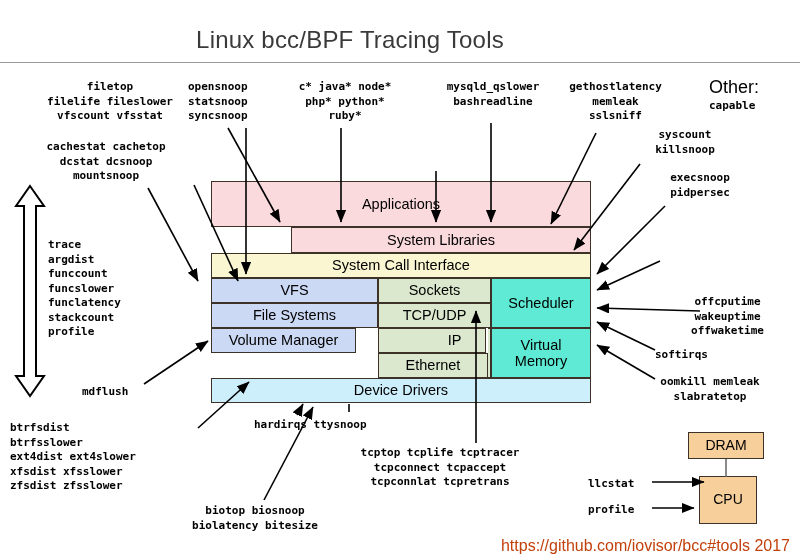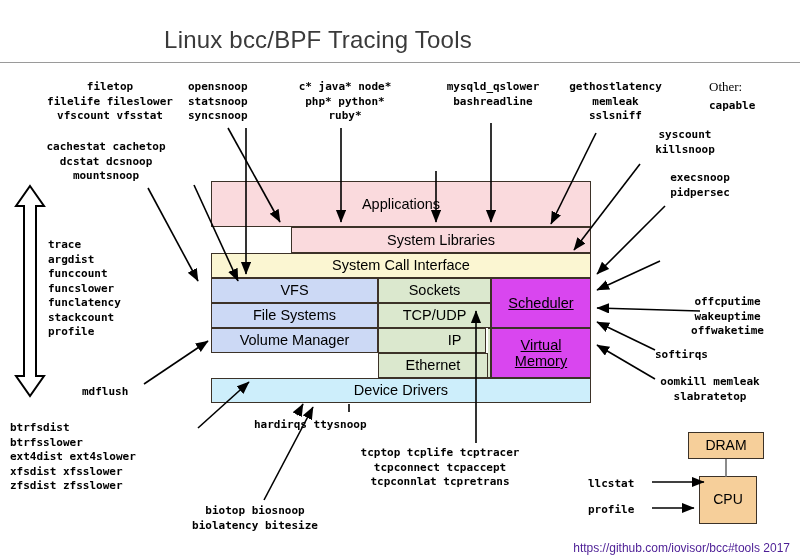--- a/index.html
+++ b/index.html
@@ -19,20 +19,21 @@
     position: absolute;
     left: 0;
     top: 26px;
     width: 636px;
     text-align: center;
     font-family: "Liberation Sans", sans-serif;
     font-size: 24px;
     font-weight: 400;
     color: #3a3a3a;
     letter-spacing: 0.2px;
+    padding-left: 32px;
   }
   #title-rule {
     position: absolute;
     left: 0;
     top: 62px;
     width: 800px;
     height: 1px;
     background: #9a9a9a;
   }
   
@@ -59,38 +60,38 @@
     display: flex;
     align-items: center;
     justify-content: center;
     text-align: center;
     line-height: 1.12;
   }
   .pink   { background: #fadadd; }
   .cream  { background: #fbf6d2; }
   .blue   { background: #ccd9f5; }
   .green  { background: #dbe8ce; }
-  .orange { background: #d946ef; text-decoration: underline; }
+  .orange { background: #5eead4; }
   .cyan   { background: #cdeefb; }
   .tan    { background: #f6cf9a; }
 
   
   #overlay {
     position: absolute;
     left: 0; top: 0;
     width: 800px; height: 560px;
     pointer-events: none;
   }
   #footer {
     position: absolute;
     right: 10px;
     bottom: 5px;
     font-family: "Liberation Sans", sans-serif;
-    font-size: 12px;
-    color: #4c1d95;
+    font-size: 16px;
+    color: #c2410c;
   }
 </style>
 </head>
 <body>
 
 <div id="page">
 
   <div id="title">Linux bcc/BPF Tracing Tools</div>
   <div id="title-rule"></div>
 
@@ -111,21 +112,21 @@
 ruby*</div>
 
 
   <div class="tools c" style="left:418px; top:80px; width:150px;">mysqld_qslower
 bashreadline</div>
 
   <div class="tools c" style="left:548px; top:80px; width:135px;">gethostlatency
 memleak
 sslsniff</div>
 
-  <div class="tools l" style="left:709px; top:80px; width:90px; font-family:Liberation Serif, serif; font-weight:400; font-size:13px;">Other:</div>
+  <div class="tools l" style="left:709px; top:80px; width:90px; font-family:Liberation Sans, sans-serif; font-weight:400; font-size:18px;">Other:</div>
   <div class="tools l" style="left:709px; top:99px; width:90px;">capable</div>
 
   <div class="tools c" style="left:620px; top:128px; width:130px;">syscount
 killsnoop</div>
 
   <div class="tools c" style="left:635px; top:171px; width:130px;">execsnoop
 pidpersec</div>
 
 
   <div class="tools c" style="left:655px; top:295px; width:145px;">offcputime
@@ -167,21 +168,21 @@
   <div class="tools l" style="left:588px; top:503px; width:80px;">profile</div>
 
   <div class="blk pink" style="left:211px; top:181px;  width:380px; height:46px;">Applications</div>
 
   <div class="blk pink" style="left:291px; top:227px;  width:300px; height:26px;">System Libraries</div>
 
   <div class="blk cream" style="left:211px; top:253px;  width:380px; height:25px;">System Call Interface</div>
 
   <div class="blk blue" style="left:211px; top:278px;  width:167px; height:25px;">VFS</div>
   <div class="blk blue" style="left:211px; top:303px;  width:167px; height:25px;">File Systems</div>
-  <div class="blk blue" style="left:211px; top:328px;  width:167px; height:25px;">Volume Manager</div>
+  <div class="blk blue" style="left:211px; top:328px;  width:145px; height:25px;">Volume Manager</div>
 
   <div class="blk green" style="left:378px; top:278px;  width:113px; height:25px;">Sockets</div>
   <div class="blk green" style="left:378px; top:303px;  width:113px; height:25px;">TCP/UDP</div>
   <div class="blk green" style="left:378px; top:328px;  width:108px; height:25px;padding-left:45px;">IP</div>
   <div class="blk green" style="left:378px; top:353px;  width:110px; height:25px;">Ethernet</div>
   <div class="blk green" style="left:488px; top:328px;  width:3px;  height:50px; border-left:none;"></div>
 
   <div class="blk orange" style="left:491px; top:278px;  width:100px; height:50px;">Scheduler</div>
   <div class="blk cyan" style="left:211px; top:378px;  width:380px; height:25px;">Device Drivers</div>
 

